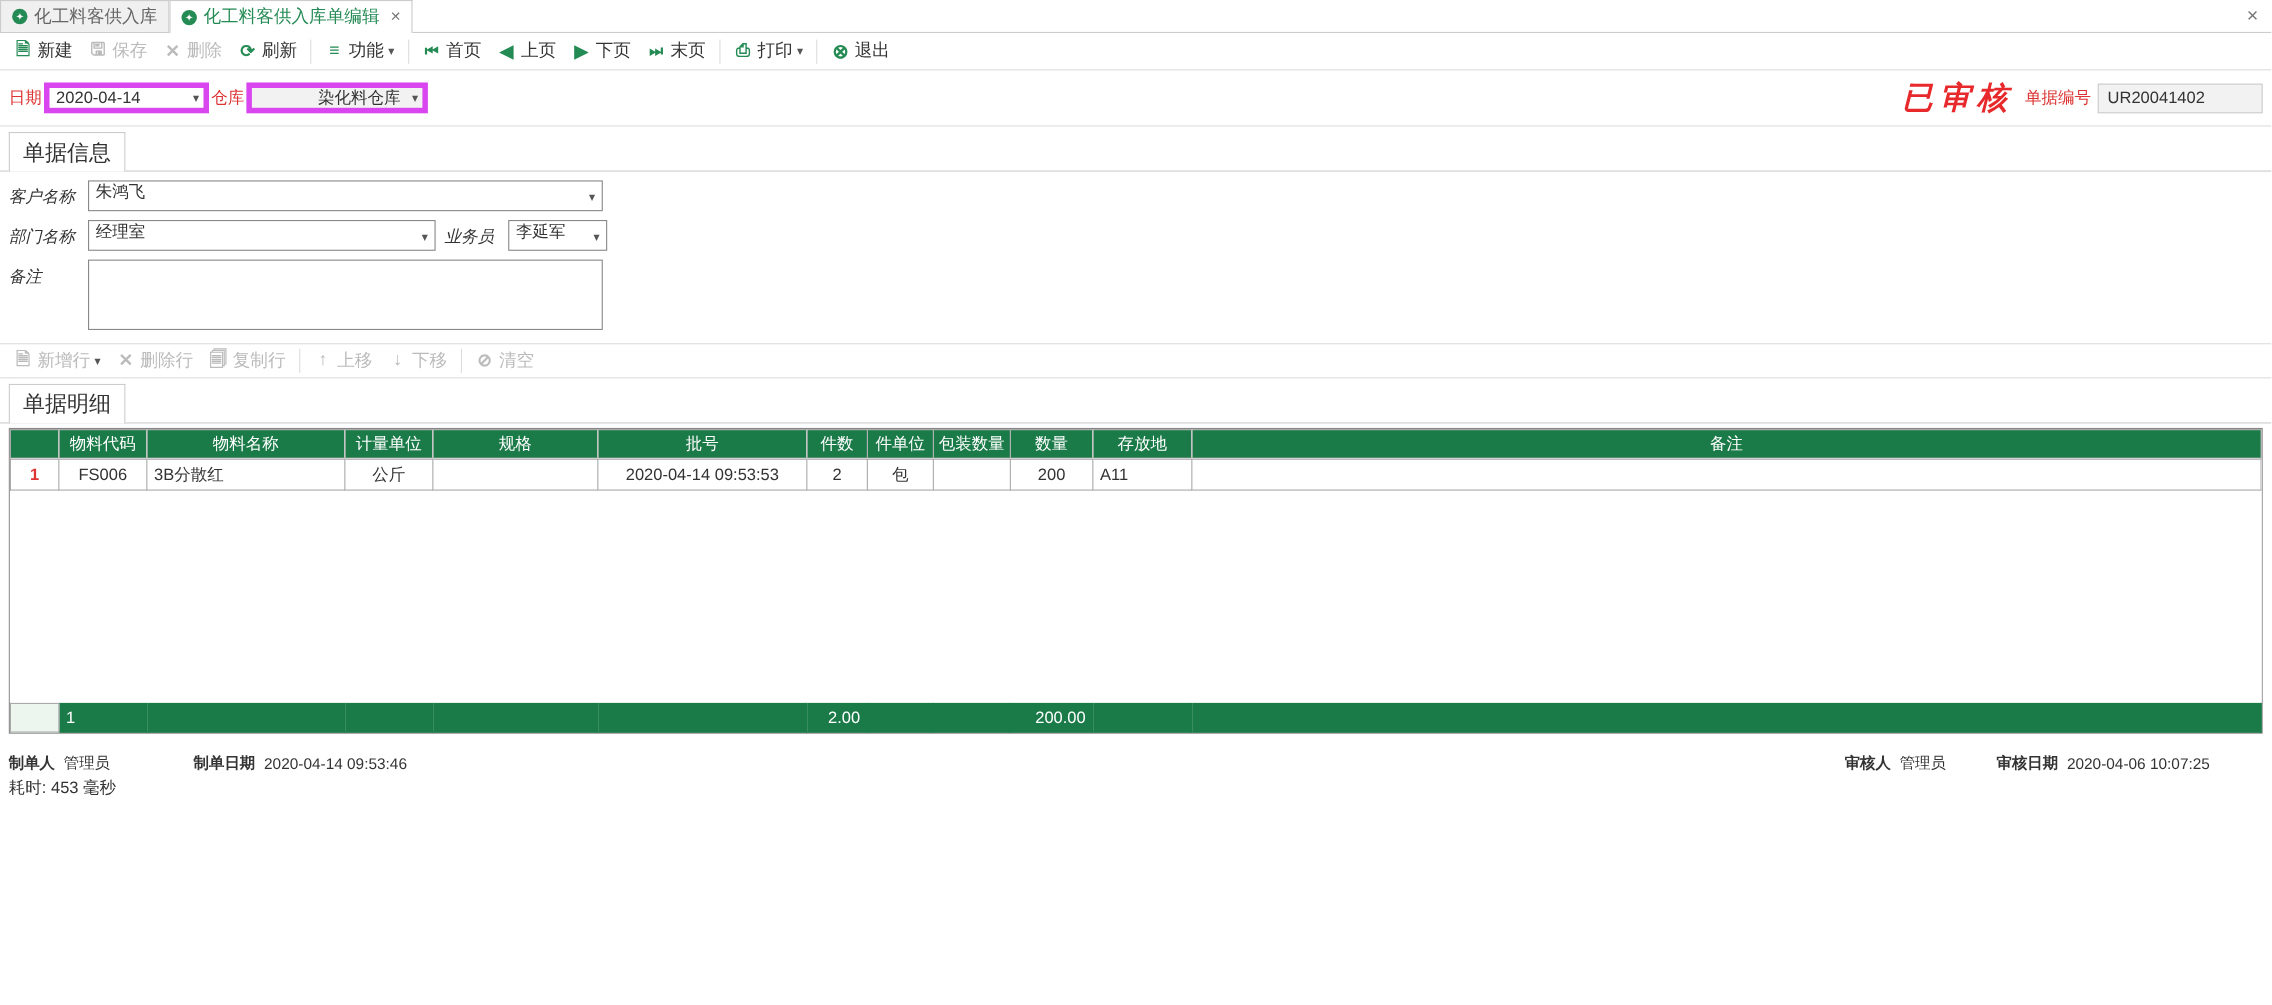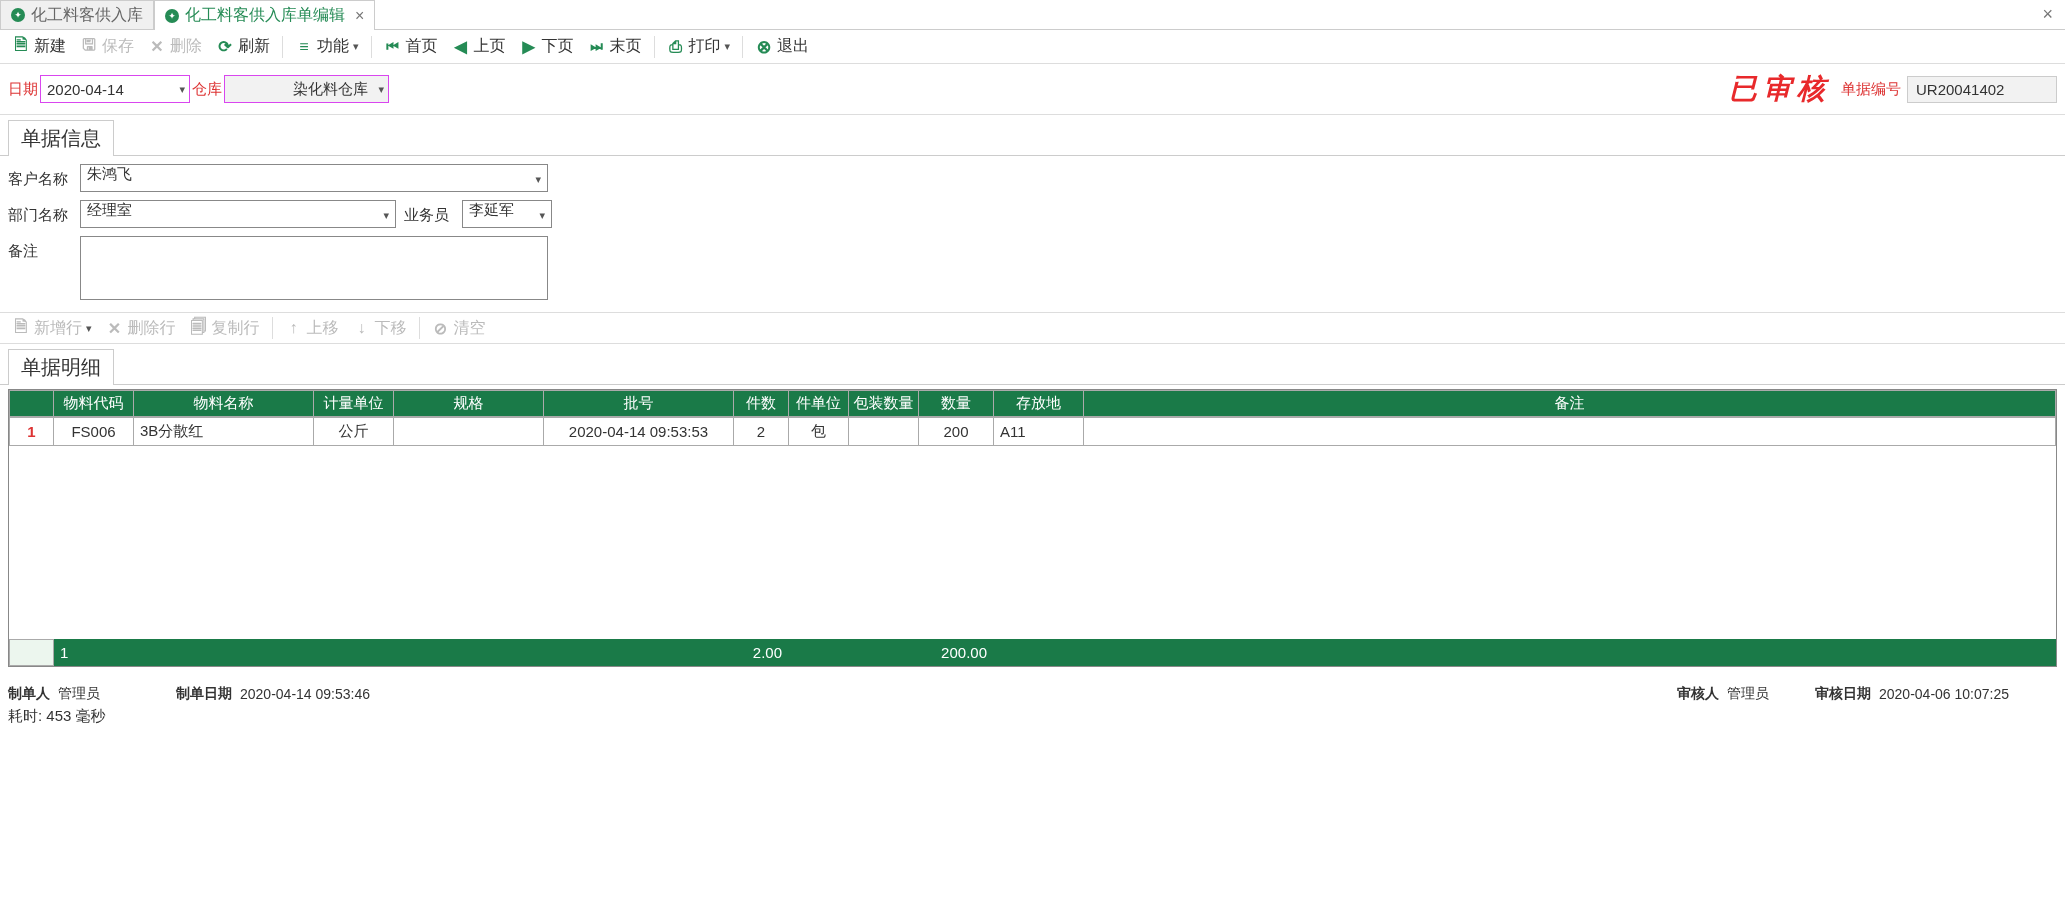--- a/index.html
+++ b/index.html
@@ -97,21 +97,21 @@
   .filter-row {
     display: flex;
     align-items: center;
     padding: 6px 8px;
     gap: 2px;
     border-bottom: 1px solid #ddd;
   }
   .lbl-red { color: #d33; font-size: 15px; }
   .combo {
     height: 28px;
-    border: 1px solid #d946ef;
+    border: 5px solid #d946ef;
     display: flex;
     align-items: center;
     padding: 0 6px;
     background: #fff;
     position: relative;
   }
   .combo .arrow {
     position: absolute; right: 4px;
     font-size: 11px; color: #555;
   }
@@ -141,21 +141,21 @@
     margin: 4px 0 0 8px;
     background: #fff;
     font-size: 20px;
     position: relative;
     top: 1px;
   }
   .section-line { border-bottom: 1px solid #ccc; }
   
   .form-area { padding: 8px 8px 4px 8px; }
   .form-row { display: flex; align-items: flex-start; gap: 8px; margin-bottom: 8px; }
-  .form-lbl { width: 64px; font-size: 15px; padding-top: 6px; }
+  .form-lbl { width: 64px; font-size: 15px; padding-top: 6px; font-style: italic; }
   .input, .select, .textarea {
     border: 1px solid #888;
     height: 28px;
     padding: 0 6px;
     font-size: 15px;
     background: #fff;
     position: relative;
   }
   .select .arrow { position: absolute; right: 6px; font-size: 11px; color: #555; top: 8px; }
   .textarea { height: 64px; }

